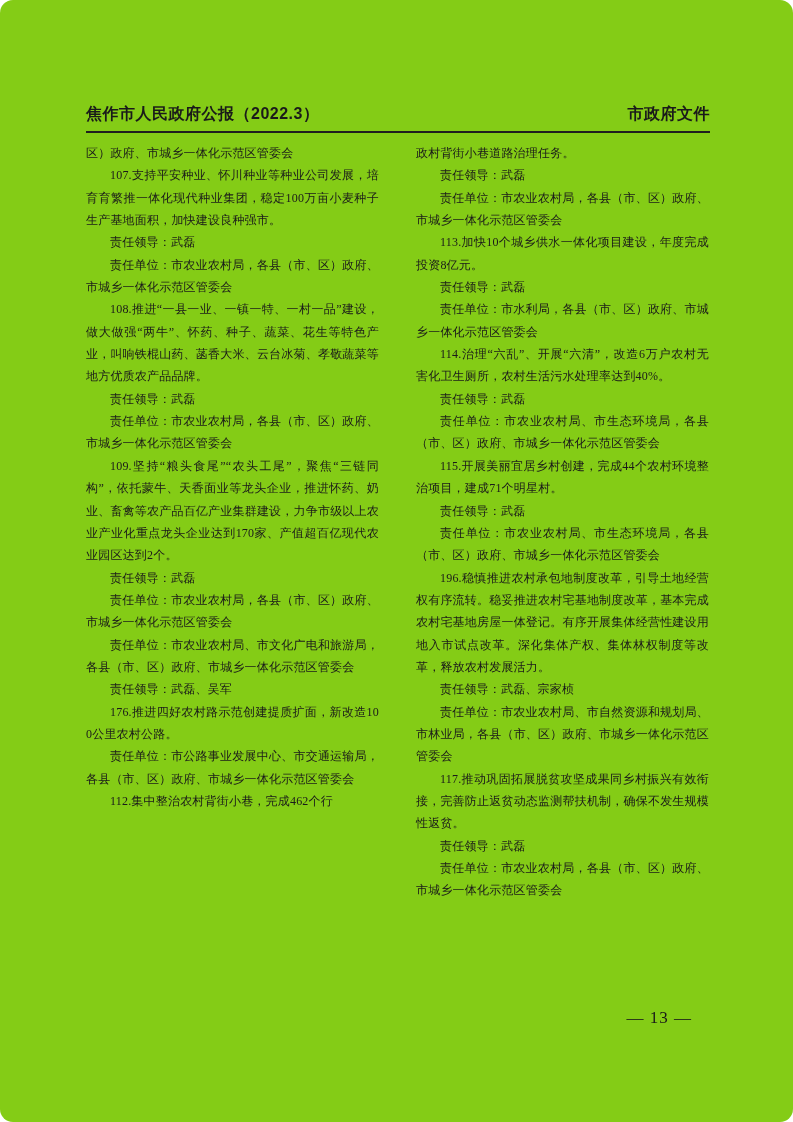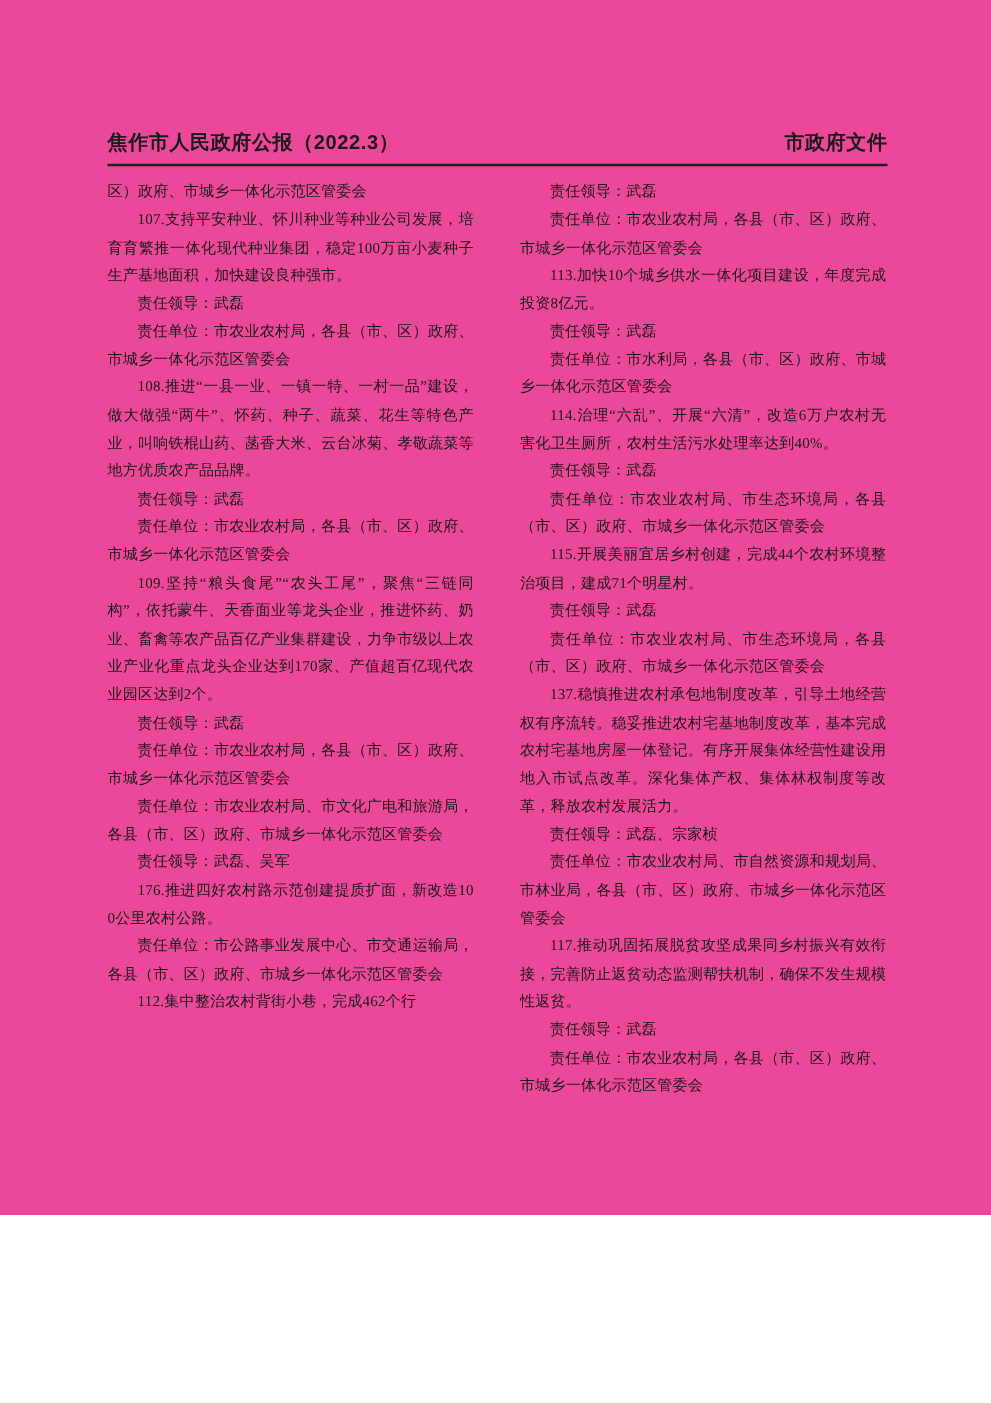--- a/index.html
+++ b/index.html
@@ -3,25 +3,26 @@
 <meta charset="utf-8">
 <style>
   html, body {
     margin: 0;
     padding: 0;
     background: #ffffff;
   }
   .page {
     position: relative;
     width: 793px;
-    height: 972px;
-    background: #ec4899;
+    height: 1122px;
+    background: #84cc16;
     color: #1a1a1a;
     font-family: "Liberation Serif", "DejaVu Serif", serif;
     overflow: hidden;
+    border-radius: 13px;
   }
   .running-header {
     position: absolute;
     left: 86px;
     top: 104px;
     width: 624px;
     display: flex;
     justify-content: space-between;
     align-items: baseline;
     font-family: "Liberation Sans", "DejaVu Sans", sans-serif;
@@ -94,32 +95,33 @@
         <p class="para indent">109.坚持“粮头食尾”“农头工尾”，聚焦“三链同构”，依托蒙牛、天香面业等龙头企业，推进怀药、奶业、畜禽等农产品百亿产业集群建设，力争市级以上农业产业化重点龙头企业达到170家、产值超百亿现代农业园区达到2个。</p>
         <p class="para indent">责任领导：武磊</p>
         <p class="para indent">责任单位：市农业农村局，各县（市、区）政府、市城乡一体化示范区管委会</p>
         <p class="para indent">责任单位：市农业农村局、市文化广电和旅游局，各县（市、区）政府、市城乡一体化示范区管委会</p>
         <p class="para indent">责任领导：武磊、吴军</p>
         <p class="para indent">176.推进四好农村路示范创建提质扩面，新改造100公里农村公路。</p>
         <p class="para indent">责任单位：市公路事业发展中心、市交通运输局，各县（市、区）政府、市城乡一体化示范区管委会</p>
         <p class="para indent">112.集中整治农村背街小巷，完成462个行</p>
       </div>
     <div class="column" id="col-right">
+        <p class="para">政村背街小巷道路治理任务。</p>
         <p class="para indent">责任领导：武磊</p>
         <p class="para indent">责任单位：市农业农村局，各县（市、区）政府、市城乡一体化示范区管委会</p>
         <p class="para indent">113.加快10个城乡供水一体化项目建设，年度完成投资8亿元。</p>
         <p class="para indent">责任领导：武磊</p>
         <p class="para indent">责任单位：市水利局，各县（市、区）政府、市城乡一体化示范区管委会</p>
         <p class="para indent">114.治理“六乱”、开展“六清”，改造6万户农村无害化卫生厕所，农村生活污水处理率达到40%。</p>
         <p class="para indent">责任领导：武磊</p>
         <p class="para indent">责任单位：市农业农村局、市生态环境局，各县（市、区）政府、市城乡一体化示范区管委会</p>
         <p class="para indent">115.开展美丽宜居乡村创建，完成44个农村环境整治项目，建成71个明星村。</p>
         <p class="para indent">责任领导：武磊</p>
         <p class="para indent">责任单位：市农业农村局、市生态环境局，各县（市、区）政府、市城乡一体化示范区管委会</p>
-        <p class="para indent">137.稳慎推进农村承包地制度改革，引导土地经营权有序流转。稳妥推进农村宅基地制度改革，基本完成农村宅基地房屋一体登记。有序开展集体经营性建设用地入市试点改革。深化集体产权、集体林权制度等改革，释放农村发展活力。</p>
+        <p class="para indent">196.稳慎推进农村承包地制度改革，引导土地经营权有序流转。稳妥推进农村宅基地制度改革，基本完成农村宅基地房屋一体登记。有序开展集体经营性建设用地入市试点改革。深化集体产权、集体林权制度等改革，释放农村发展活力。</p>
         <p class="para indent">责任领导：武磊、宗家桢</p>
         <p class="para indent">责任单位：市农业农村局、市自然资源和规划局、市林业局，各县（市、区）政府、市城乡一体化示范区管委会</p>
         <p class="para indent">117.推动巩固拓展脱贫攻坚成果同乡村振兴有效衔接，完善防止返贫动态监测帮扶机制，确保不发生规模性返贫。</p>
         <p class="para indent">责任领导：武磊</p>
         <p class="para indent">责任单位：市农业农村局，各县（市、区）政府、市城乡一体化示范区管委会</p>
       </div>
   </div>
 
   <div class="page-number">— 13 —</div>
 

